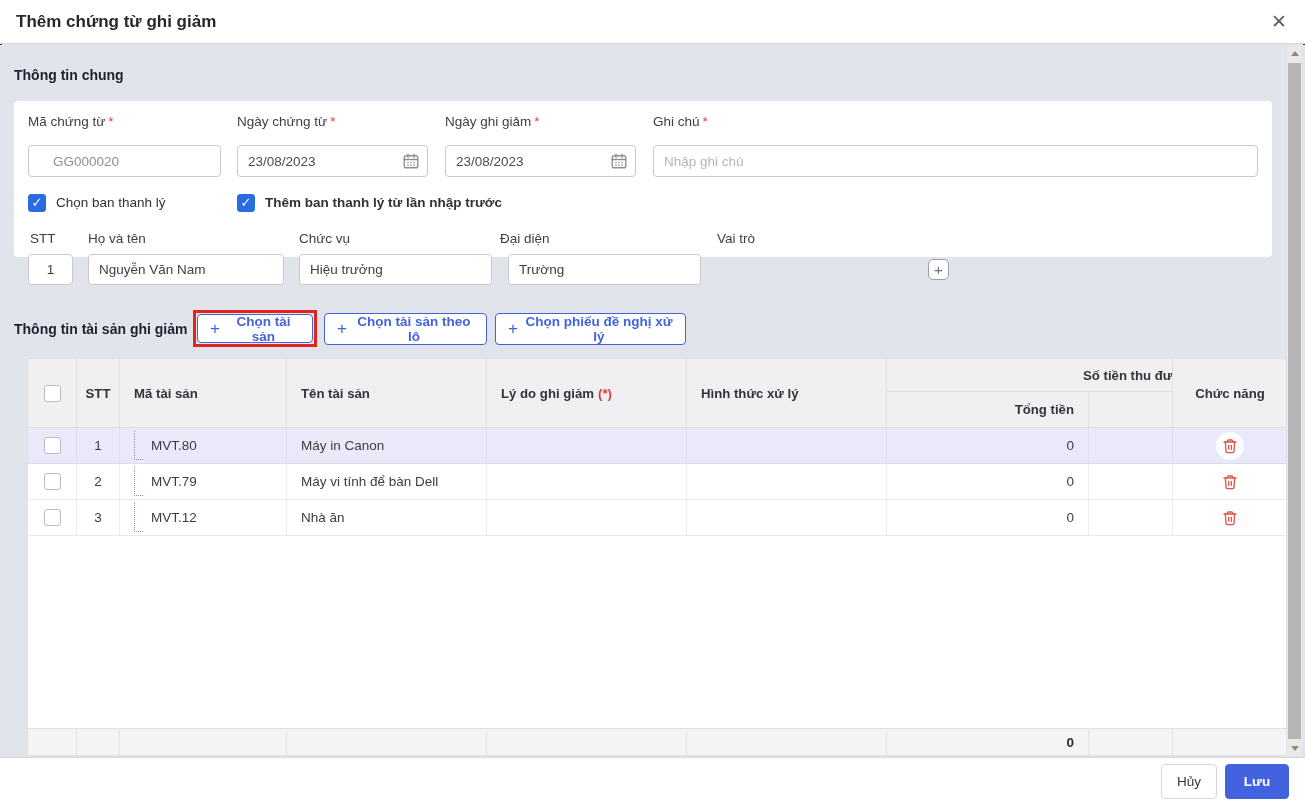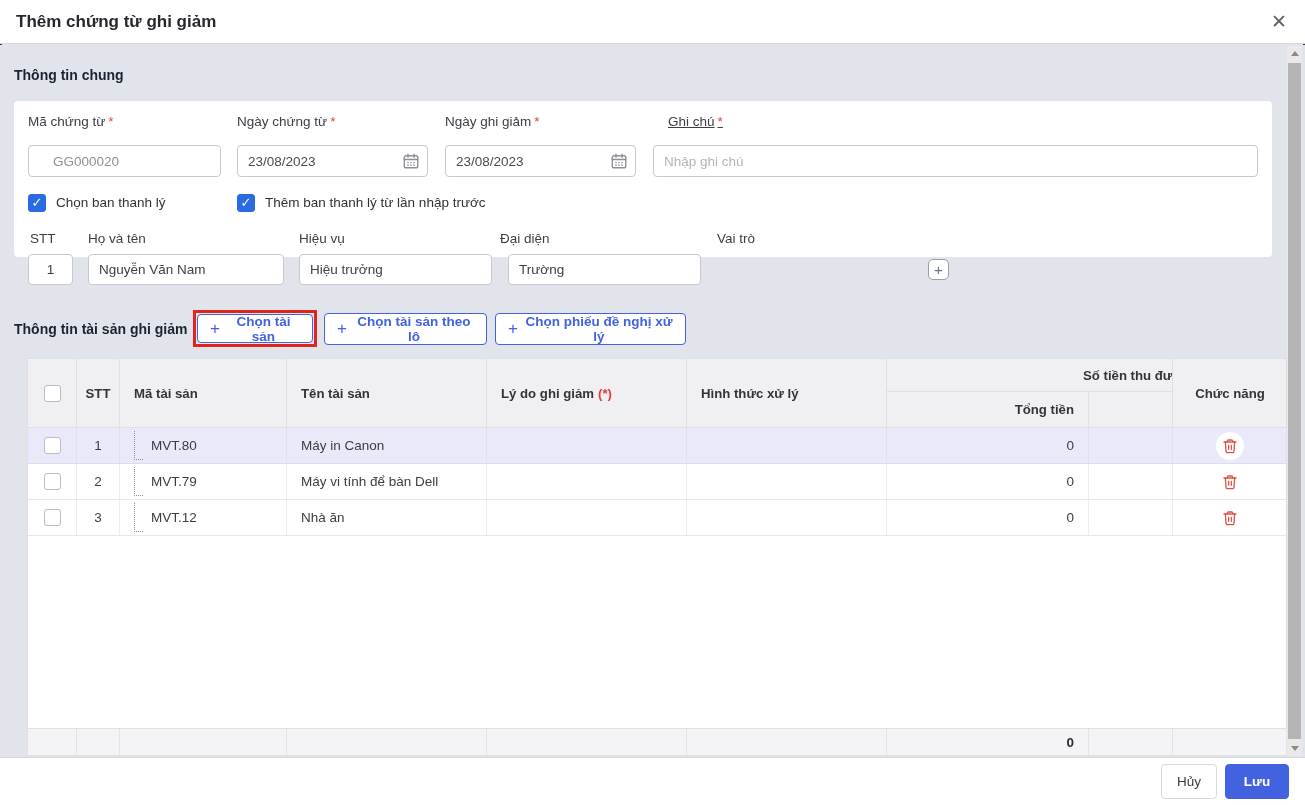--- a/index.html
+++ b/index.html
@@ -43,21 +43,21 @@
   }
   .txt-input::placeholder { color:#b3b5ba; }
   .inp-code { left:14px; width:193px; color:#8f9096;padding-left:24px; }
   .inp-docdate { left:223px; width:191px; padding-right:34px; }
   .inp-decdate { left:431px; width:191px; padding-right:34px; }
   .inp-note { left:639px; width:605px; }
   .cal-icon { position:absolute; top:51px; width:18px; height:18px; pointer-events:auto; cursor:pointer; }
   .cal-1 { left:388px; } .cal-2 { left:596px; }
 
   .cb-row { position:absolute; top:92px; height:19px; display:flex; align-items:center; gap:10px; }
-  .cb-1 { left:14px; } .cb-2 { left:223px; }
+  .cb-1 { left:14px; } .cb-2 { left:223px;font-weight:bold; }
   .checkbox {
     width:18px; height:18px; border-radius:3px; background:#2a6be2; border:1px solid #2a6be2;
     display:flex; align-items:center; justify-content:center; cursor:pointer; flex:0 0 auto;
   }
   .checkbox::after { content:"✓"; color:#fff; font-size:13px; font-weight:700; line-height:1; }
   .cb-label { font-size:13.5px; color:#2f3237; }
 
   .p-label { position:absolute; top:130px; font-size:13.5px; color:#3b3e45; }
   .pl-stt { left:16px; } .pl-name { left:74px; } .pl-pos { left:285px; } .pl-rep { left:486px; } .pl-role { left:703px; }
   .p-input {
@@ -181,21 +181,21 @@
 
       <div class="f-label" style="left:14px;">
         <span>Mã chứng từ</span><span class="req">*</span>
       </div>
       <div class="f-label" style="left:223px;">
         <span>Ngày chứng từ</span><span class="req">*</span>
       </div>
       <div class="f-label" style="left:431px;">
         <span>Ngày ghi giảm</span><span class="req">*</span>
       </div>
-      <div class="f-label" style="left:654px;text-decoration:underline;">
+      <div class="f-label" style="left:639px;">
         <span>Ghi chú</span><span class="req">*</span>
       </div>
 
       <input class="txt-input inp-code" type="text" value="GG000020" style="">
       <input class="txt-input inp-docdate" type="text" value="23/08/2023" style="">
       <svg class="cal-icon cal-1" viewBox="0 0 24 24" fill="none" stroke="#8a8f98" stroke-width="1.8" stroke-linecap="round">
         <rect x="3" y="5" width="18" height="16" rx="2.5"></rect>
           <path d="M16 3v4M8 3v4M3 10h18"></path>
         <path d="M8 14h.01M12 14h.01M16 14h.01M8 17.5h.01M12 17.5h.01M16 17.5h.01" stroke-width="2.2"></path>
       </svg>
@@ -211,21 +211,21 @@
         <span class="checkbox"></span>
         <span class="cb-label">Chọn ban thanh lý</span>
       </div>
       <div class="cb-row cb-2">
         <span class="checkbox"></span>
         <span class="cb-label">Thêm ban thanh lý từ lần nhập trước</span>
       </div>
 
       <div class="p-label pl-stt">STT</div>
       <div class="p-label pl-name">Họ và tên</div>
-      <div class="p-label pl-pos">Hiệu vụ</div>
+      <div class="p-label pl-pos">Chức vụ</div>
       <div class="p-label pl-rep">Đại diện</div>
       <div class="p-label pl-role">Vai trò</div>
 
       <input class="p-input pi-stt" type="text" value="1" style="">
       <input class="p-input pi-name" type="text" value="Nguyễn Văn Nam" style="">
       <input class="p-input pi-pos" type="text" value="Hiệu trưởng" style="">
       <input class="p-input pi-rep" type="text" value="Trường" style="">
       <button class="add-member-btn">+</button>
     </div>
 

